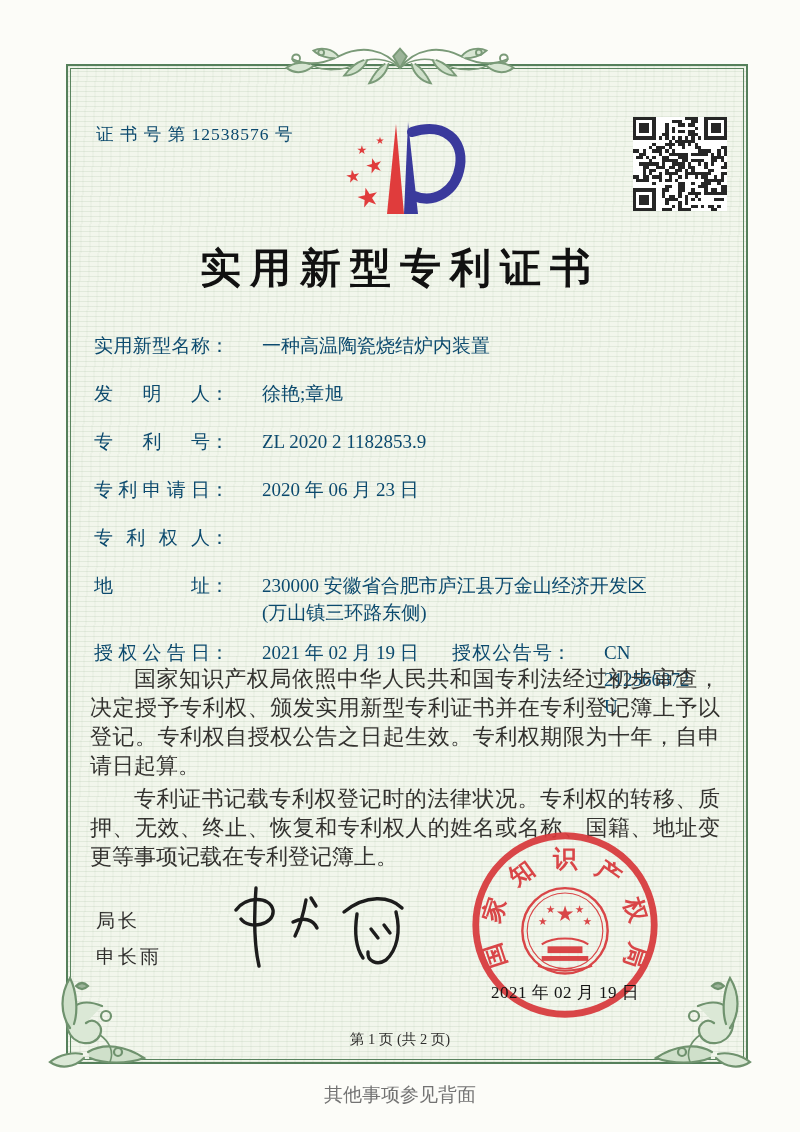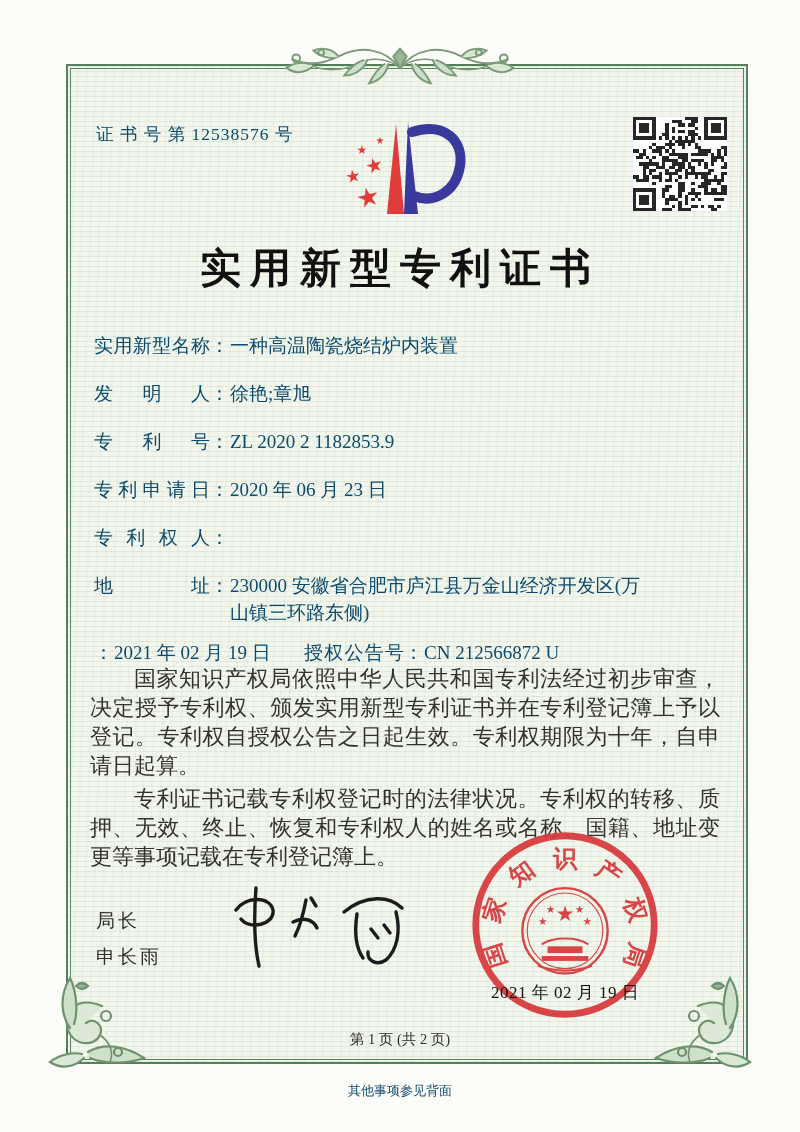--- a/index.html
+++ b/index.html
@@ -39,36 +39,36 @@
     position:absolute;left:0;top:241px;width:100%;text-align:center;
     font-size:41px;font-weight:bold;letter-spacing:9px;color:#111;
   }
 
   
   .fields{position:absolute;left:94px;top:332px;width:560px;font-size:19px;line-height:27px;color:#0c4a6e;}
   .frow{display:flex;margin-bottom:21px;}
   .frow.addr{margin-bottom:13px;}
   .flabel{display:inline-block;width:116px;text-align:justify;text-align-last:justify;flex:0 0 116px;}
   .fcolon{flex:0 0 20px;}
-  .fvalue{flex:1;}
+  .fvalue{flex:1;margin-left:32px;}
   .frow.grant .fvalue1{flex:0 0 186px;}
   .flabel2{display:inline-block;width:100px;text-align:justify;text-align-last:justify;flex:0 0 100px;margin-left:4px;}
 
   
   .paras{position:absolute;left:90px;top:664px;width:630px;font-size:22px;line-height:29px;text-align:justify;color:#33322f;}
   .paras p{margin:0 0 4px 0;text-indent:2em;}
 
   
   .signer-title{position:absolute;left:96px;top:908px;font-size:19px;letter-spacing:3px;}
   .signer-name{position:absolute;left:96px;top:944px;font-size:19px;letter-spacing:3px;}
   .signature{position:absolute;left:218px;top:872px;width:200px;height:108px;}
   .seal{position:absolute;left:468px;top:828px;width:194px;height:194px;opacity:.93;}
   .seal-date{position:absolute;left:491px;top:981px;font-size:17px;color:#141414;letter-spacing:.5px;}
   .page-no{position:absolute;left:0;top:1030px;width:100%;text-align:center;font-size:14.5px;color:#2f2f2d;}
-  .back-note{position:absolute;left:0;top:1082px;width:100%;text-align:center;font-size:13px;color:#0c4a6e;}
+  .back-note{position:absolute;left:0;top:1082px;width:100%;text-align:center;font-size:19px;color:#737373;}
 </style>
 </head>
 <body>
 
 <div class="page">
 
   <div class="frame"></div>
 
   <svg class="orn orn-top" viewBox="0 0 260 62">
     <g stroke="#7a9a78" fill="none" stroke-width="2" stroke-linecap="round">
@@ -547,20 +547,21 @@
     <div class="frow">
       <span class="flabel">专利权人</span>
         <span class="fcolon">：</span>
     </div>
     <div class="frow addr">
       <span class="flabel">地址</span>
         <span class="fcolon">：</span>
         <span class="fvalue">230000 安徽省合肥市庐江县万金山经济开发区(万山镇三环路东侧)</span>
     </div>
     <div class="frow grant">
+      <span class="flabel">授权公告日</span>
         <span class="fcolon">：</span>
         <span class="fvalue fvalue1">2021 年 02 月 19 日</span>
         <span class="flabel2">授权公告号</span>
         <span class="fcolon">：</span>
         <span class="fvalue">CN 212566872 U</span>
     </div>
   </div>
 
   <div class="paras">
     <p>国家知识产权局依照中华人民共和国专利法经过初步审查，决定授予专利权、颁发实用新型专利证书并在专利登记簿上予以登记。专利权自授权公告之日起生效。专利权期限为十年，自申请日起算。</p>

